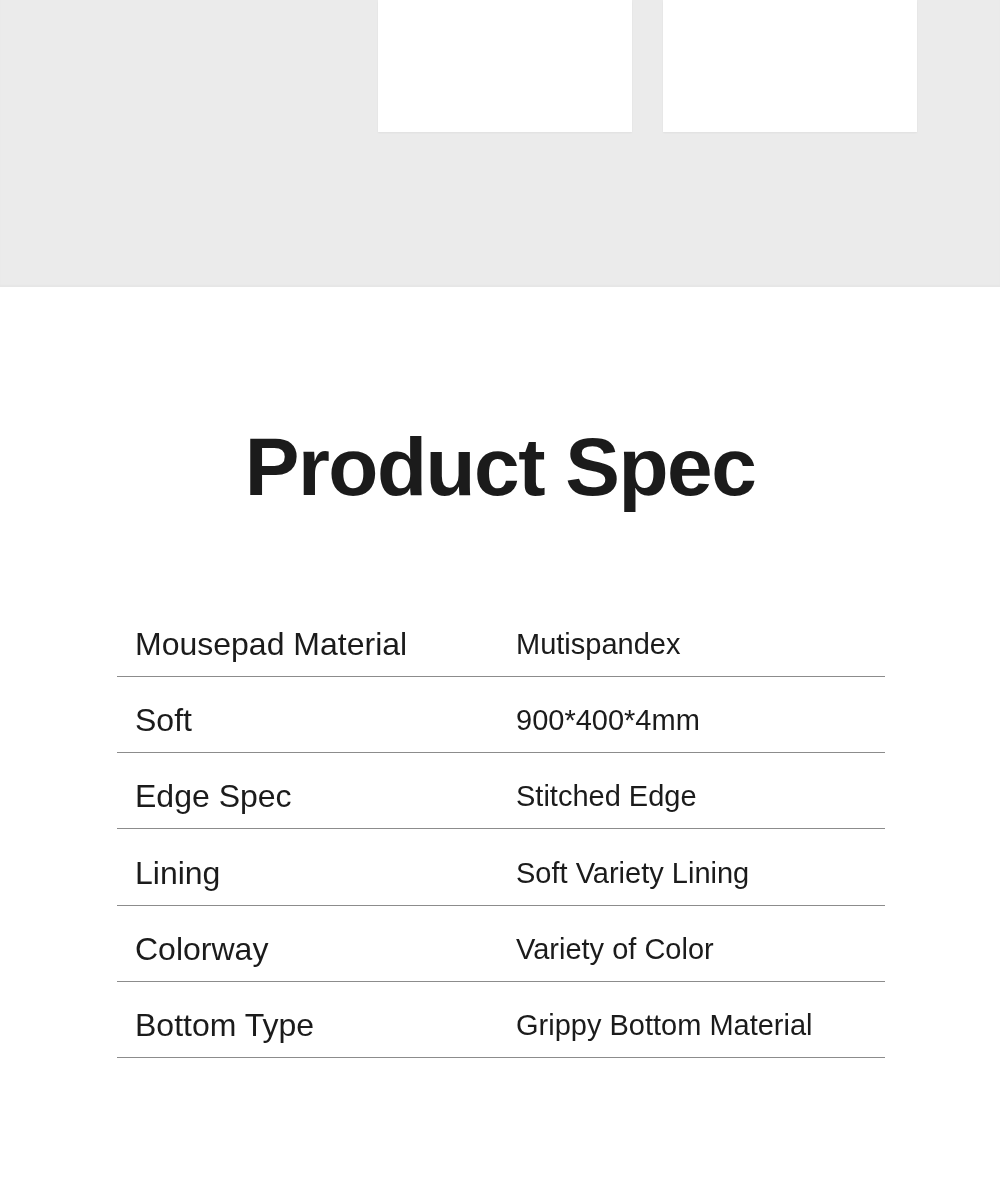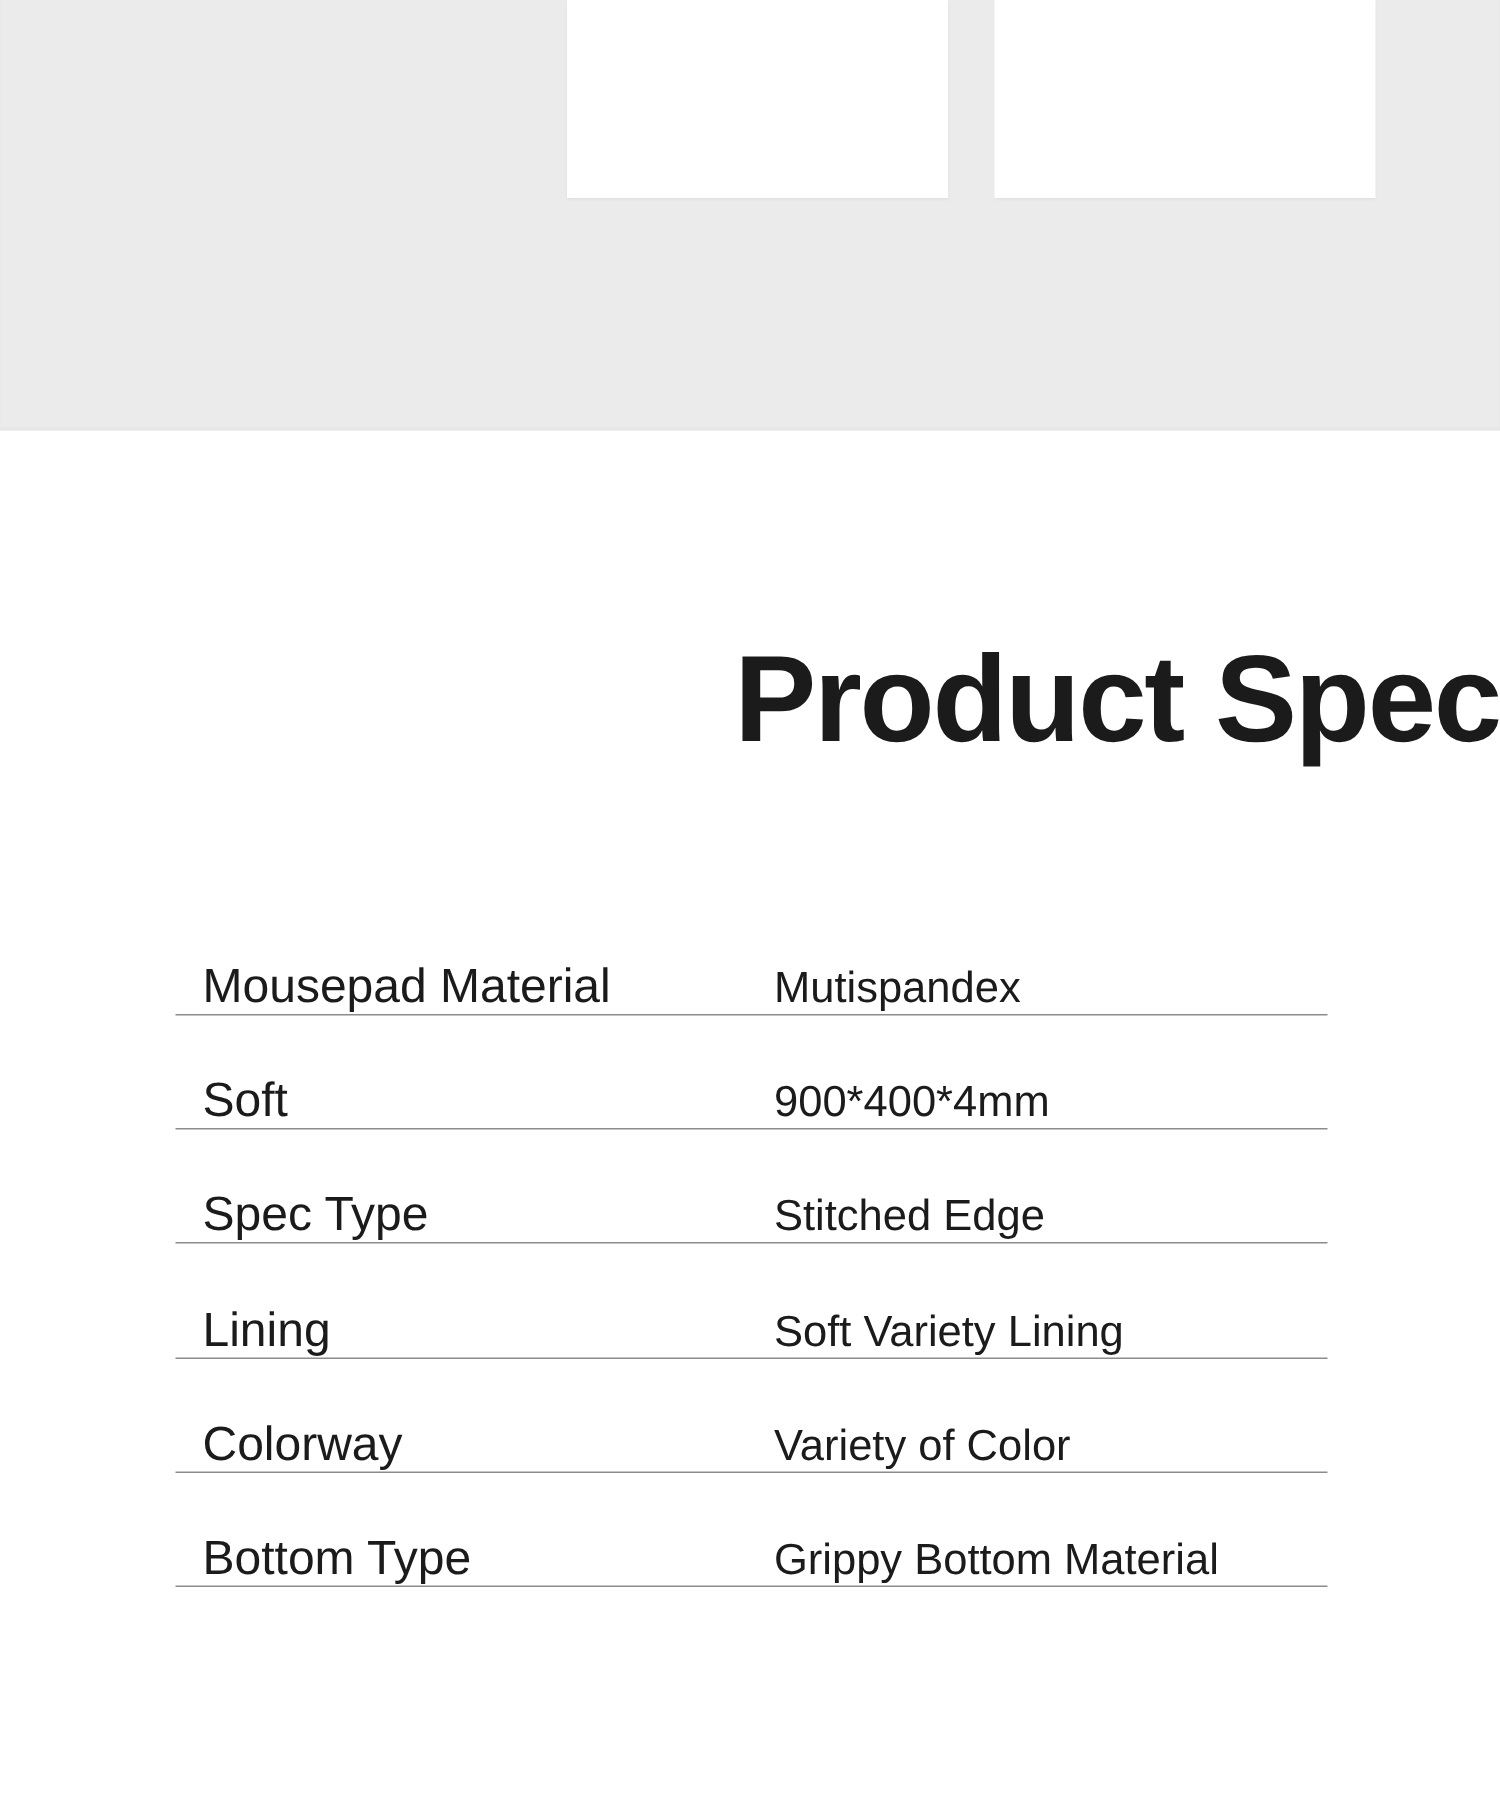--- a/index.html
+++ b/index.html
@@ -39,38 +39,38 @@
   .hero-card.left  { left: 378px; }
   .hero-card.right { left: 663px; }
 
   
   .page-title {
     position: absolute;
     left: 0;
     top: 426px;
     width: 1000px;
     margin: 0;
-    text-align: right;
+    text-align: center;
     font-size: 82px;
     line-height: 1;
     font-weight: 700;
     letter-spacing: -1.5px;
     color: var(--text, #1b1b1b);
   }
 
   
   .spec-table {
     position: absolute;
     left: 117px;
     top: 601px;
     width: 768px;
   }
   .spec-row {
     display: flex;
-    align-items: flex-end;
+    align-items: center;
     height: 76.17px;
     box-sizing: border-box;
     padding-top: 12px;
     border-bottom: 1px solid var(--divider, #8c8c8c);
   }
   .spec-label {
     width: 399px;
     box-sizing: border-box;
     padding-left: 18px;
     font-size: 32px;
@@ -102,21 +102,21 @@
       <span class="spec-label">Mousepad Material</span>
       <span class="spec-value">Mutispandex</span>
     </div>
 
     <div class="spec-row">
       <span class="spec-label">Soft</span>
       <span class="spec-value">900*400*4mm</span>
     </div>
 
     <div class="spec-row">
-      <span class="spec-label">Spec Type</span>
+      <span class="spec-label">Edge Spec</span>
       <span class="spec-value">Stitched Edge</span>
     </div>
 
     <div class="spec-row">
       <span class="spec-label">Lining</span>
       <span class="spec-value">Soft Variety Lining</span>
     </div>
 
     <div class="spec-row">
       <span class="spec-label">Colorway</span>

